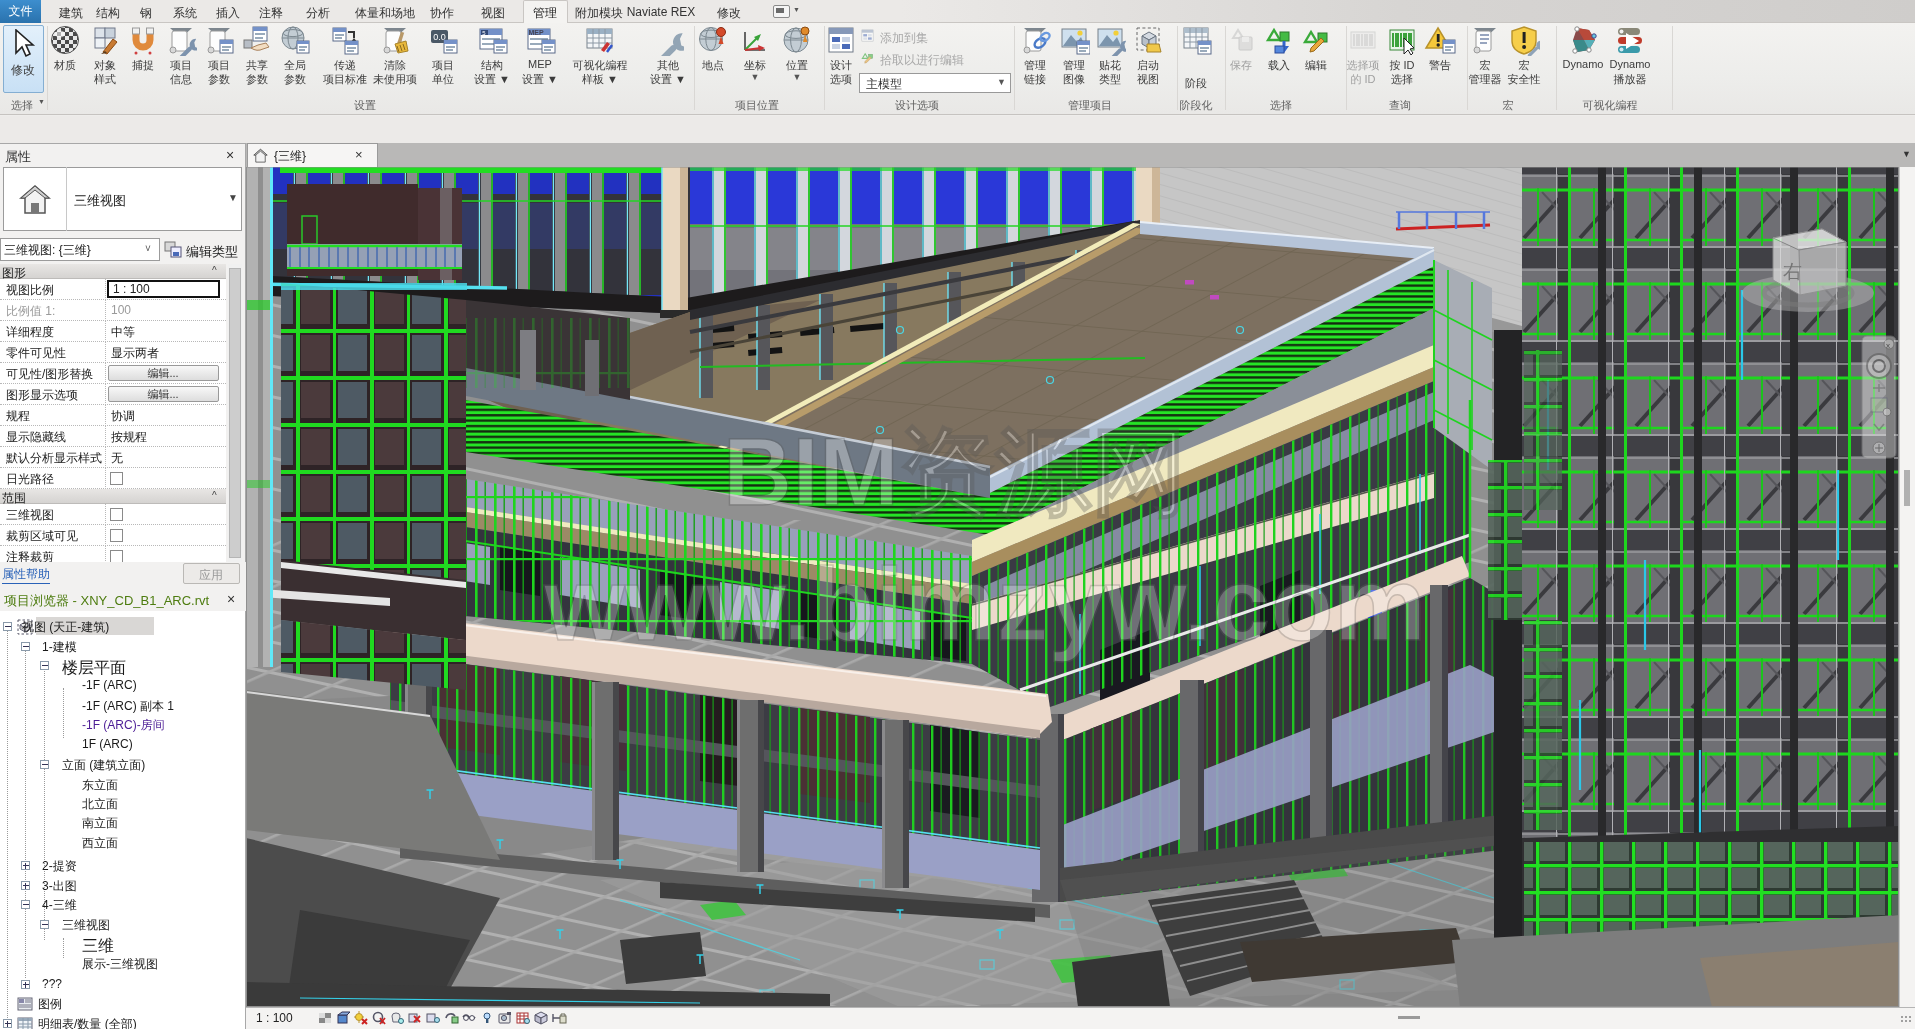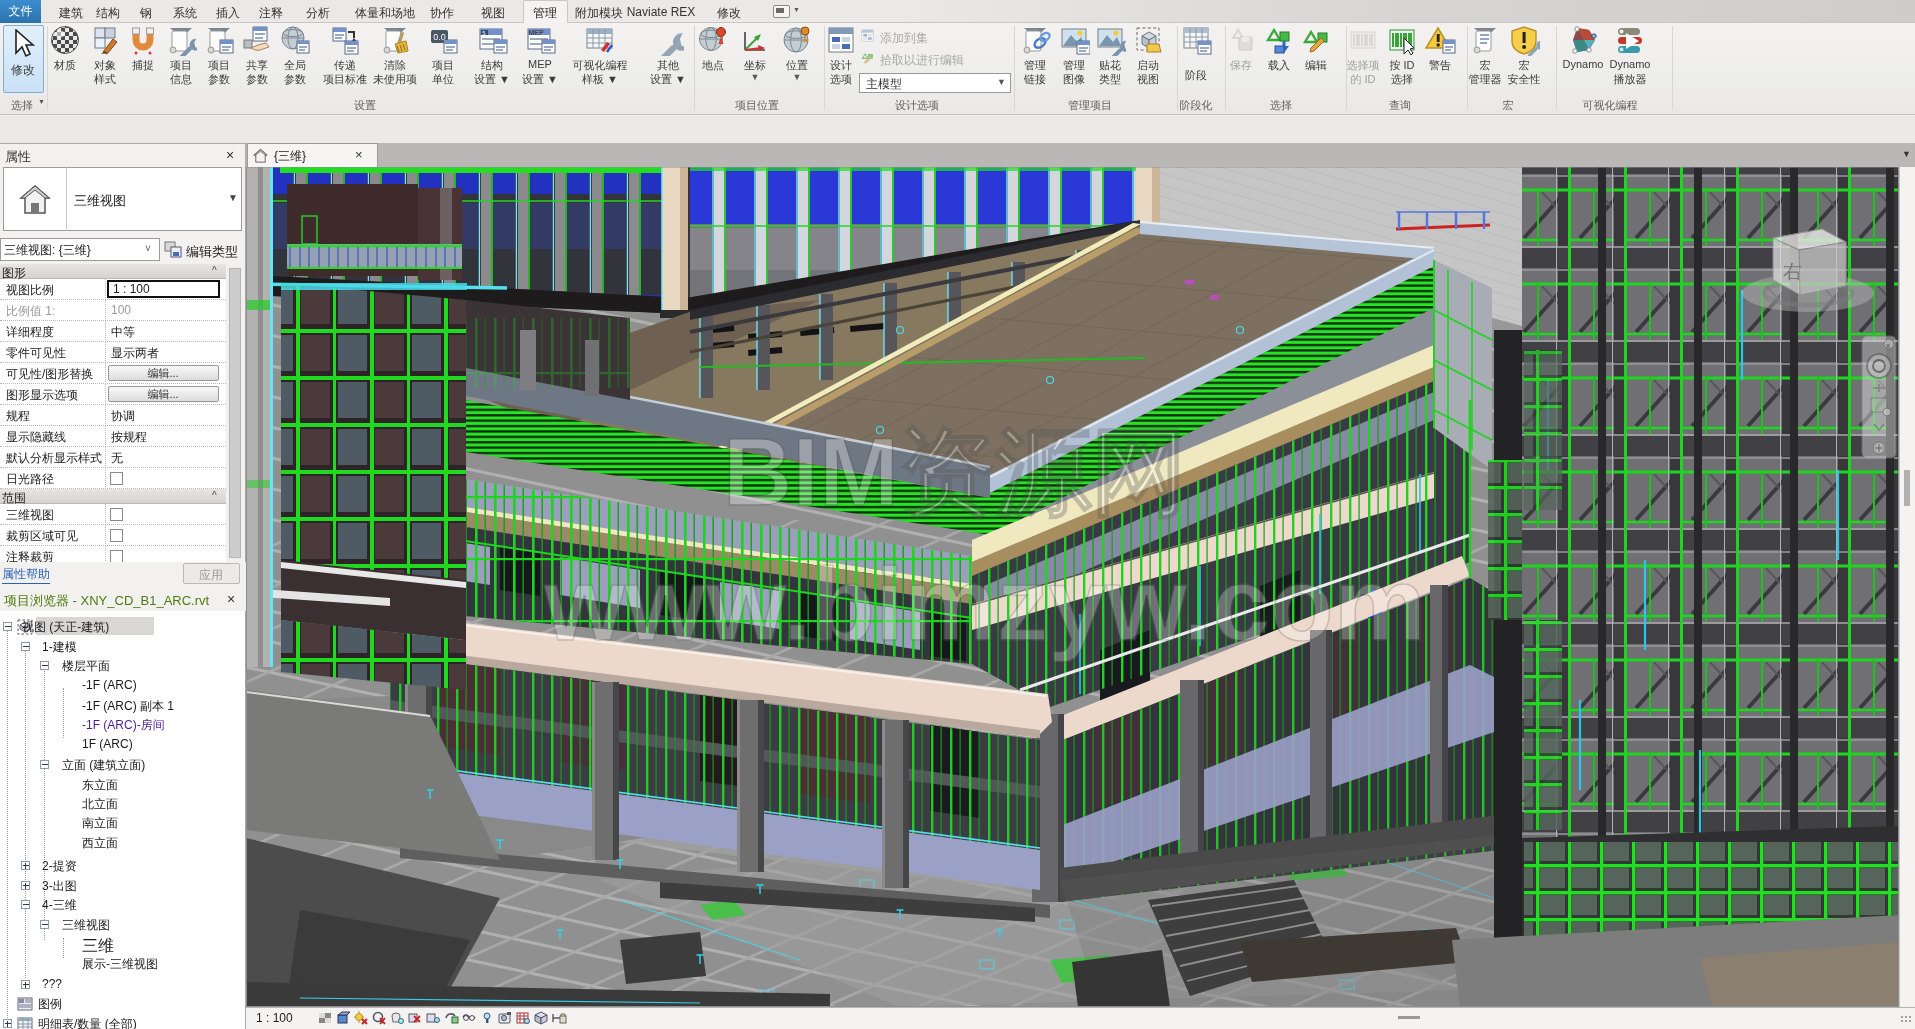--- a/index.html
+++ b/index.html
@@ -307,21 +307,21 @@
 <div class="tx" style="left:1148px;top:72px;transform:translateX(-50%);font-size:11px;color:#3b3b3b">视图</div>
 <svg class="a" style="left:1180px;top:24px" width="32" height="32" viewBox="0 0 32 32">
     <rect x="4" y="4" width="24" height="20" fill="#f4f6f8" stroke="#78828c"></rect>
     <rect x="4" y="4" width="24" height="5" fill="#aebecc"></rect>
     <path d="M4,13 h24 M4,18 h24 M10,4 v20 M16,4 v20 M22,4 v20" stroke="#8c98a4"></path>
     <rect x="18" y="17" width="13" height="13" fill="#fff" stroke="#5a6a8a"></rect>
     <rect x="18" y="17" width="13" height="4" fill="#7491c8"></rect>
     <rect x="20" y="23" width="9" height="2" fill="#9ab"></rect>
     <rect x="20" y="26" width="7" height="2" fill="#9ab"></rect>
   </svg>
-<div class="tx" style="left:1196px;top:68px;transform:translateX(-50%);font-size:11px;color:#3b3b3b">阶段</div>
+<div class="tx" style="left:1196px;top:76px;transform:translateX(-50%);font-size:11px;color:#3b3b3b">阶段</div>
 <svg class="a" style="left:1225px;top:24px" width="32" height="32" viewBox="0 0 32 32" opacity="0.45">
     <polygon points="8,14 13,6 18,14" fill="none" stroke="#b8b8b8" stroke-width="2"></polygon>
     <rect x="14" y="13" width="13" height="13" rx="1" fill="#c8c8c8" stroke="#a0a0a0"></rect>
     <rect x="17" y="13" width="7" height="5" fill="#e8e8e8"></rect>
   </svg>
 <div class="tx" style="left:1241px;top:58px;transform:translateX(-50%);font-size:11px;color:#9f9f9f">保存</div>
 <svg class="a" style="left:1263px;top:24px" width="32" height="32" viewBox="0 0 32 32">
     <polygon points="5,16 11,6 17,16" fill="none" stroke="#3aaa3a" stroke-width="2.4"></polygon>
     <rect x="17" y="8" width="9" height="9" fill="#44bb44" stroke="#2a7a2a"></rect>
     <path d="M21,17 v7" stroke="#3366cc" stroke-width="3"></path>
@@ -507,21 +507,21 @@
     <polygon points="8,3 13,6 8,9 3,6" fill="#e8e8e8" stroke="#667"></polygon>
     <polygon points="3,6 8,9 8,13 3,10" fill="#c8c8c8" stroke="#667"></polygon>
     <polygon points="13,6 8,9 8,13 13,10" fill="#d8d8d8" stroke="#667"></polygon>
   </svg>
 <div class="tx" style="left:22px;top:619px;font-size:12px;color:#1a1a1a">视图 (天正-建筑)</div>
 <div class="a" style="left:21px;top:642px;width:9px;height:9px;background:#fff;border:1px solid #8a9aaa"></div>
 <div class="a" style="left:22.5px;top:646px;width:6px;height:1px;background:#335"></div>
 <div class="tx" style="left:42px;top:639px;font-size:12px;color:#1a1a1a">1-建模</div>
 <div class="a" style="left:40px;top:661px;width:9px;height:9px;background:#fff;border:1px solid #8a9aaa"></div>
 <div class="a" style="left:41.5px;top:665px;width:6px;height:1px;background:#335"></div>
-<div class="tx" style="left:62px;top:658px;font-size:12px;color:#1a1a1a">楼层平面</div>
+<div class="tx" style="left:62px;top:658px;font-size:16px;color:#1a1a1a">楼层平面</div>
 <div class="tx" style="left:82px;top:678px;font-size:12px;color:#1a1a1a">-1F (ARC)</div>
 <div class="tx" style="left:82px;top:698px;font-size:12px;color:#1a1a1a">-1F (ARC)  副本 1</div>
 <div class="tx" style="left:82px;top:717px;font-size:12px;color:#4c1d95">-1F (ARC)-房间</div>
 <div class="tx" style="left:82px;top:737px;font-size:12px;color:#1a1a1a">1F (ARC)</div>
 <div class="a" style="left:40px;top:760px;width:9px;height:9px;background:#fff;border:1px solid #8a9aaa"></div>
 <div class="a" style="left:41.5px;top:764px;width:6px;height:1px;background:#335"></div>
 <div class="tx" style="left:62px;top:757px;font-size:12px;color:#1a1a1a">立面 (建筑立面)</div>
 <div class="tx" style="left:82px;top:777px;font-size:12px;color:#1a1a1a">东立面</div>
 <div class="tx" style="left:82px;top:796px;font-size:12px;color:#1a1a1a">北立面</div>
 <div class="tx" style="left:82px;top:815px;font-size:12px;color:#1a1a1a">南立面</div>

